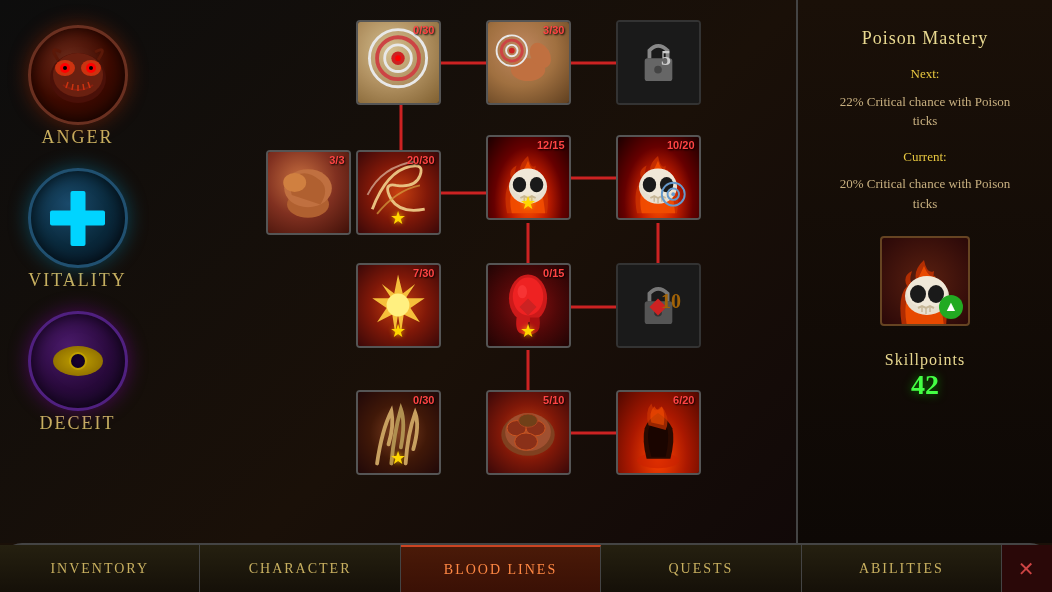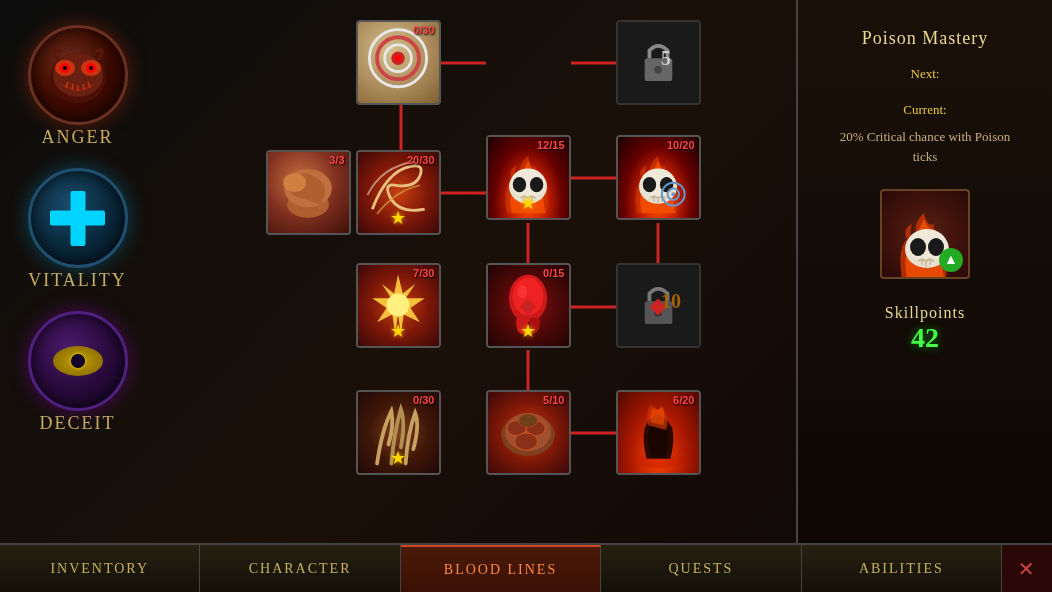--- a/index.html
+++ b/index.html
@@ -274,20 +274,21 @@
     }
 
     
     #bottom-nav {
       width: 1052px;
       height: 49px;
       background: linear-gradient(180deg, #1a1008 0%, #0d0805 100%);
       border-top: 2px solid #444;
       display: flex;
       align-items: center;
+      border-radius: 22px;
     }
 
     .nav-btn {
       flex: 1;
       height: 100%;
       display: flex;
       align-items: center;
       justify-content: center;
       cursor: pointer;
       border-right: 1px solid #444;
@@ -429,20 +430,34 @@
         <svg viewBox="0 0 85 85" style="position:absolute;top:0;left:0;width:100%;height:100%;">
           <circle cx="42" cy="38" r="30" fill="none" stroke="#e8e8e8" stroke-width="3"></circle>
           <circle cx="42" cy="38" r="22" fill="none" stroke="#cc4444" stroke-width="4"></circle>
           <circle cx="42" cy="38" r="14" fill="none" stroke="#e8e8e8" stroke-width="3"></circle>
           <circle cx="42" cy="38" r="7" fill="#cc2222"></circle>
           <circle cx="42" cy="38" r="3" fill="#ff0000"></circle>
         </svg>
         <div class="node-label">0/30</div>
       </div>
 
+      <div class="skill-node target-node" style="left:220px; top:5px;">
+        <div class="node-bg" style="background: radial-gradient(circle at 40% 35%, #c08860, #a07040, #604020); overflow:hidden;"></div>
+        <svg viewBox="0 0 85 85" style="position:absolute;top:0;left:0;width:100%;height:100%;">
+
+          <ellipse cx="42" cy="50" rx="18" ry="12" fill="#c07040"></ellipse>
+          <ellipse cx="55" cy="35" rx="10" ry="14" fill="#c07040" transform="rotate(-30,55,35)"></ellipse>
+
+          <circle cx="25" cy="30" r="16" fill="none" stroke="#e8e8e8" stroke-width="2"></circle>
+          <circle cx="25" cy="30" r="11" fill="none" stroke="#cc4444" stroke-width="3"></circle>
+          <circle cx="25" cy="30" r="6" fill="none" stroke="#e8e8e8" stroke-width="2"></circle>
+          <circle cx="25" cy="30" r="3" fill="#cc2222"></circle>
+        </svg>
+        <div class="node-label">3/30</div>
+      </div>
 
       <div class="skill-node locked-node" style="left:350px; top:5px;">
         <div class="node-bg"></div>
         <svg viewBox="0 0 85 85" style="position:absolute;top:0;left:0;width:100%;height:100%;">
           <rect x="28" y="38" width="29" height="24" rx="3" fill="#666"></rect>
           <path d="M33 38 V30 Q42 20 52 30 V38" stroke="#888" stroke-width="4" fill="none"></path>
           <circle cx="42" cy="50" r="4" fill="#444"></circle>
         </svg>
         <span class="lock-num" style="position:absolute;top:45%;left:55%;transform:translate(-10%,-50%);font-size:20px;color:#ccc;font-weight:bold;z-index:10;">5</span>
       </div>
@@ -588,20 +603,21 @@
 
     </div>
   </div>
 
   <div id="right-panel">
     <div class="panel-title">Poison Mastery</div>
 
     <div class="panel-desc">
       <span class="label">Next:</span>
     </div>
+    <div class="panel-desc">22% Critical chance with Poison ticks</div>
 
     <div class="panel-desc" style="margin-top:8px;">
       <span class="label">Current:</span>
     </div>
     <div class="panel-desc">20% Critical chance with Poison ticks</div>
 
     <div class="skill-preview">
       <div class="skill-preview-inner">
         <svg viewBox="0 0 90 90" style="width:90px;height:90px;position:absolute;top:0;left:0;">
           <path d="M20 88 Q15 58 25 48 Q20 38 30 33 Q25 48 35 45 Q30 33 42 22 Q45 37 52 33 Q50 48 57 45 Q62 38 60 53 Q67 58 64 88 Z" fill="#cc3300" opacity="0.8"></path>

